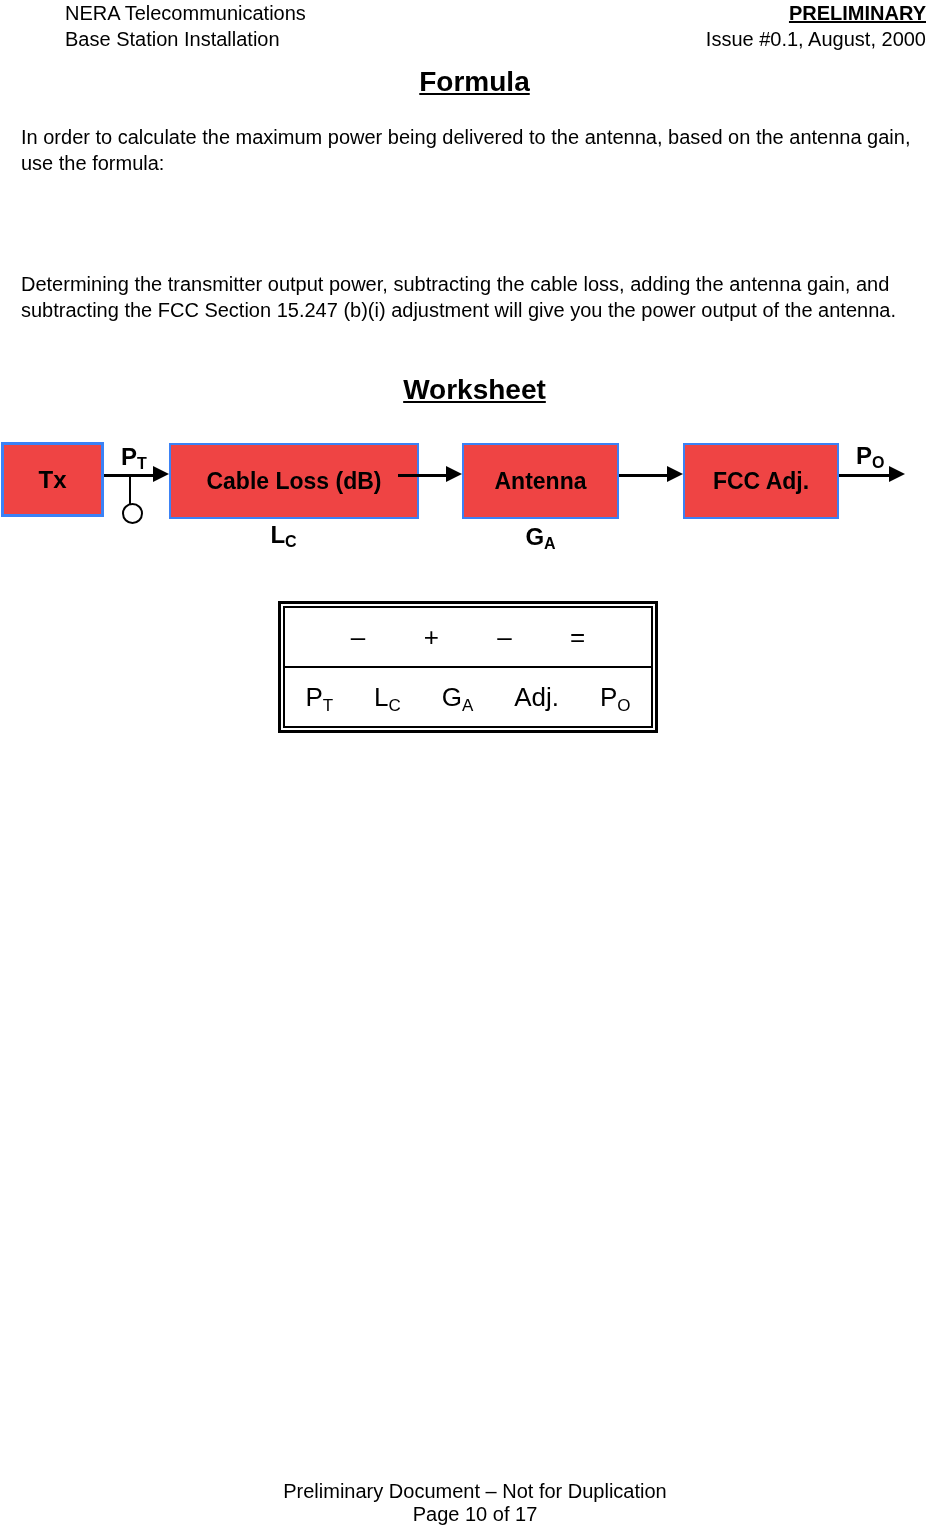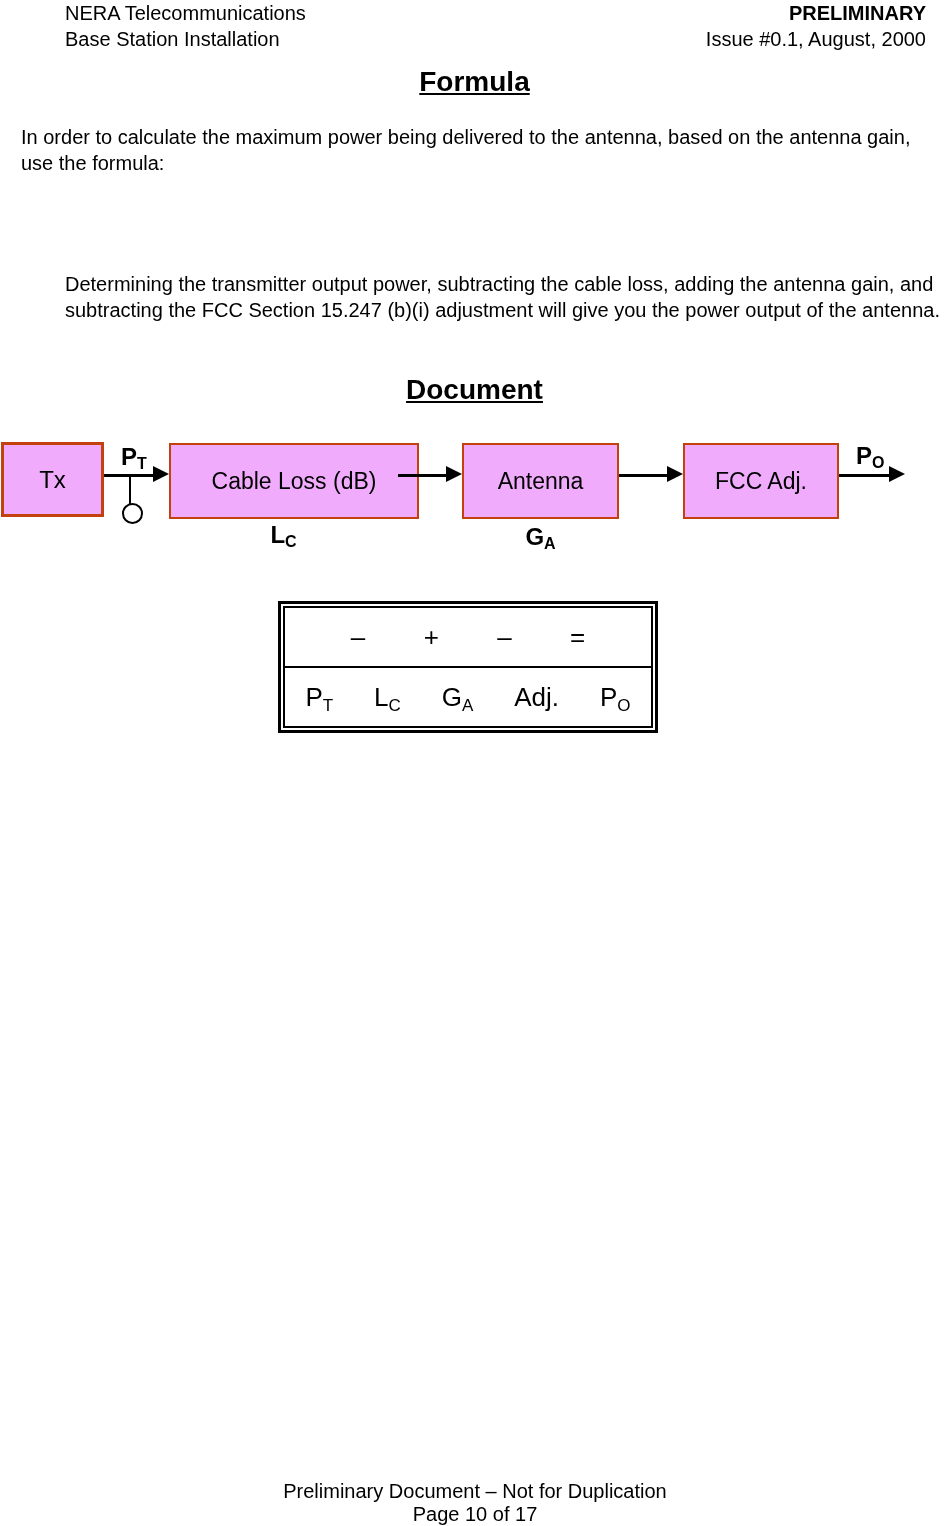--- a/index.html
+++ b/index.html
@@ -11,39 +11,39 @@
     color:#000000;
     font-family:"Liberation Sans", sans-serif;
     overflow:hidden;
   }
   .abs { position:absolute; }
   .nowrap { white-space:nowrap; }
 
   
   .header { top:0; left:21px; right:20px; display:flex; justify-content:space-between; font-size:20px; line-height:26px;margin-left:44px; }
   .header-right { text-align:right; }
-  .header-right .hr1 { font-weight:bold; }
+  .header-right .hr1 { font-weight:bold;text-decoration:underline; }
 
   
   .sec-title { left:3px; right:0; text-align:center; font-size:28px; font-weight:bold; }
   .sec-title span { text-decoration:underline; }
 
   
   .para { left:21px; font-size:20px; line-height:26px; }
 
   
   .formula { left:0; right:0; text-align:center; font-size:33px; }
   .f-sub { font-size:21px; font-weight:bold; position:relative; top:6px; letter-spacing:0; }
   .f-op { margin:0 9px; }
 
   
   .dbox {
-    position:absolute; border:2px solid #c2410c; box-sizing:border-box; background:#f0abfc;
+    position:absolute; border:2px solid #3b82f6; box-sizing:border-box; background:#ef4444;
     display:flex; align-items:center; justify-content:center;
-    font-weight:normal; font-size:23px;
+    font-weight:bold; font-size:23px;
   }
   .dbox.tx { border-width:3px; font-size:24px; }
   .arrow-line { position:absolute; height:3px; background:#000; }
   .arrow-head {
     position:absolute; width:0; height:0;
     border-top:8px solid transparent; border-bottom:8px solid transparent;
     border-left:16px solid #000;
   }
   .tap-line { position:absolute; width:2px; background:#000; }
   .tap-circle { position:absolute; width:21px; height:21px; border:2px solid #000; border-radius:50%; box-sizing:border-box; background:#fff; }
@@ -83,27 +83,27 @@
   <div class="abs sec-title" style="top:66px;">
     <span>Formula</span>
   </div>
 
   <div class="abs para" style="top:124px;">
     <div class="nowrap">In order to calculate the maximum power being delivered to the antenna, based on the antenna gain,</div>
     <div class="nowrap">use the formula:</div>
   </div>
 
 
-  <div class="abs para" style="top:271px;margin-left:44px;">
+  <div class="abs para" style="top:271px;">
     <div class="nowrap">Determining the transmitter output power, subtracting the cable loss, adding the antenna gain, and</div>
     <div class="nowrap">subtracting the FCC Section 15.247 (b)(i) adjustment will give you the power output of the antenna.</div>
   </div>
 
   <div class="abs sec-title" style="top:374px;">
-    <span>Document</span>
+    <span>Worksheet</span>
   </div>
 
   <div>
 
     <div class="dbox tx" style="left:1px; top:442px; width:103px; height:75px;">
       <span>Tx</span>
     </div>
 
     <div class="arrow-line" style="left:104px; top:474px; width:52px;"></div>
     <div class="arrow-head" style="left:153px; top:466px;"></div>

